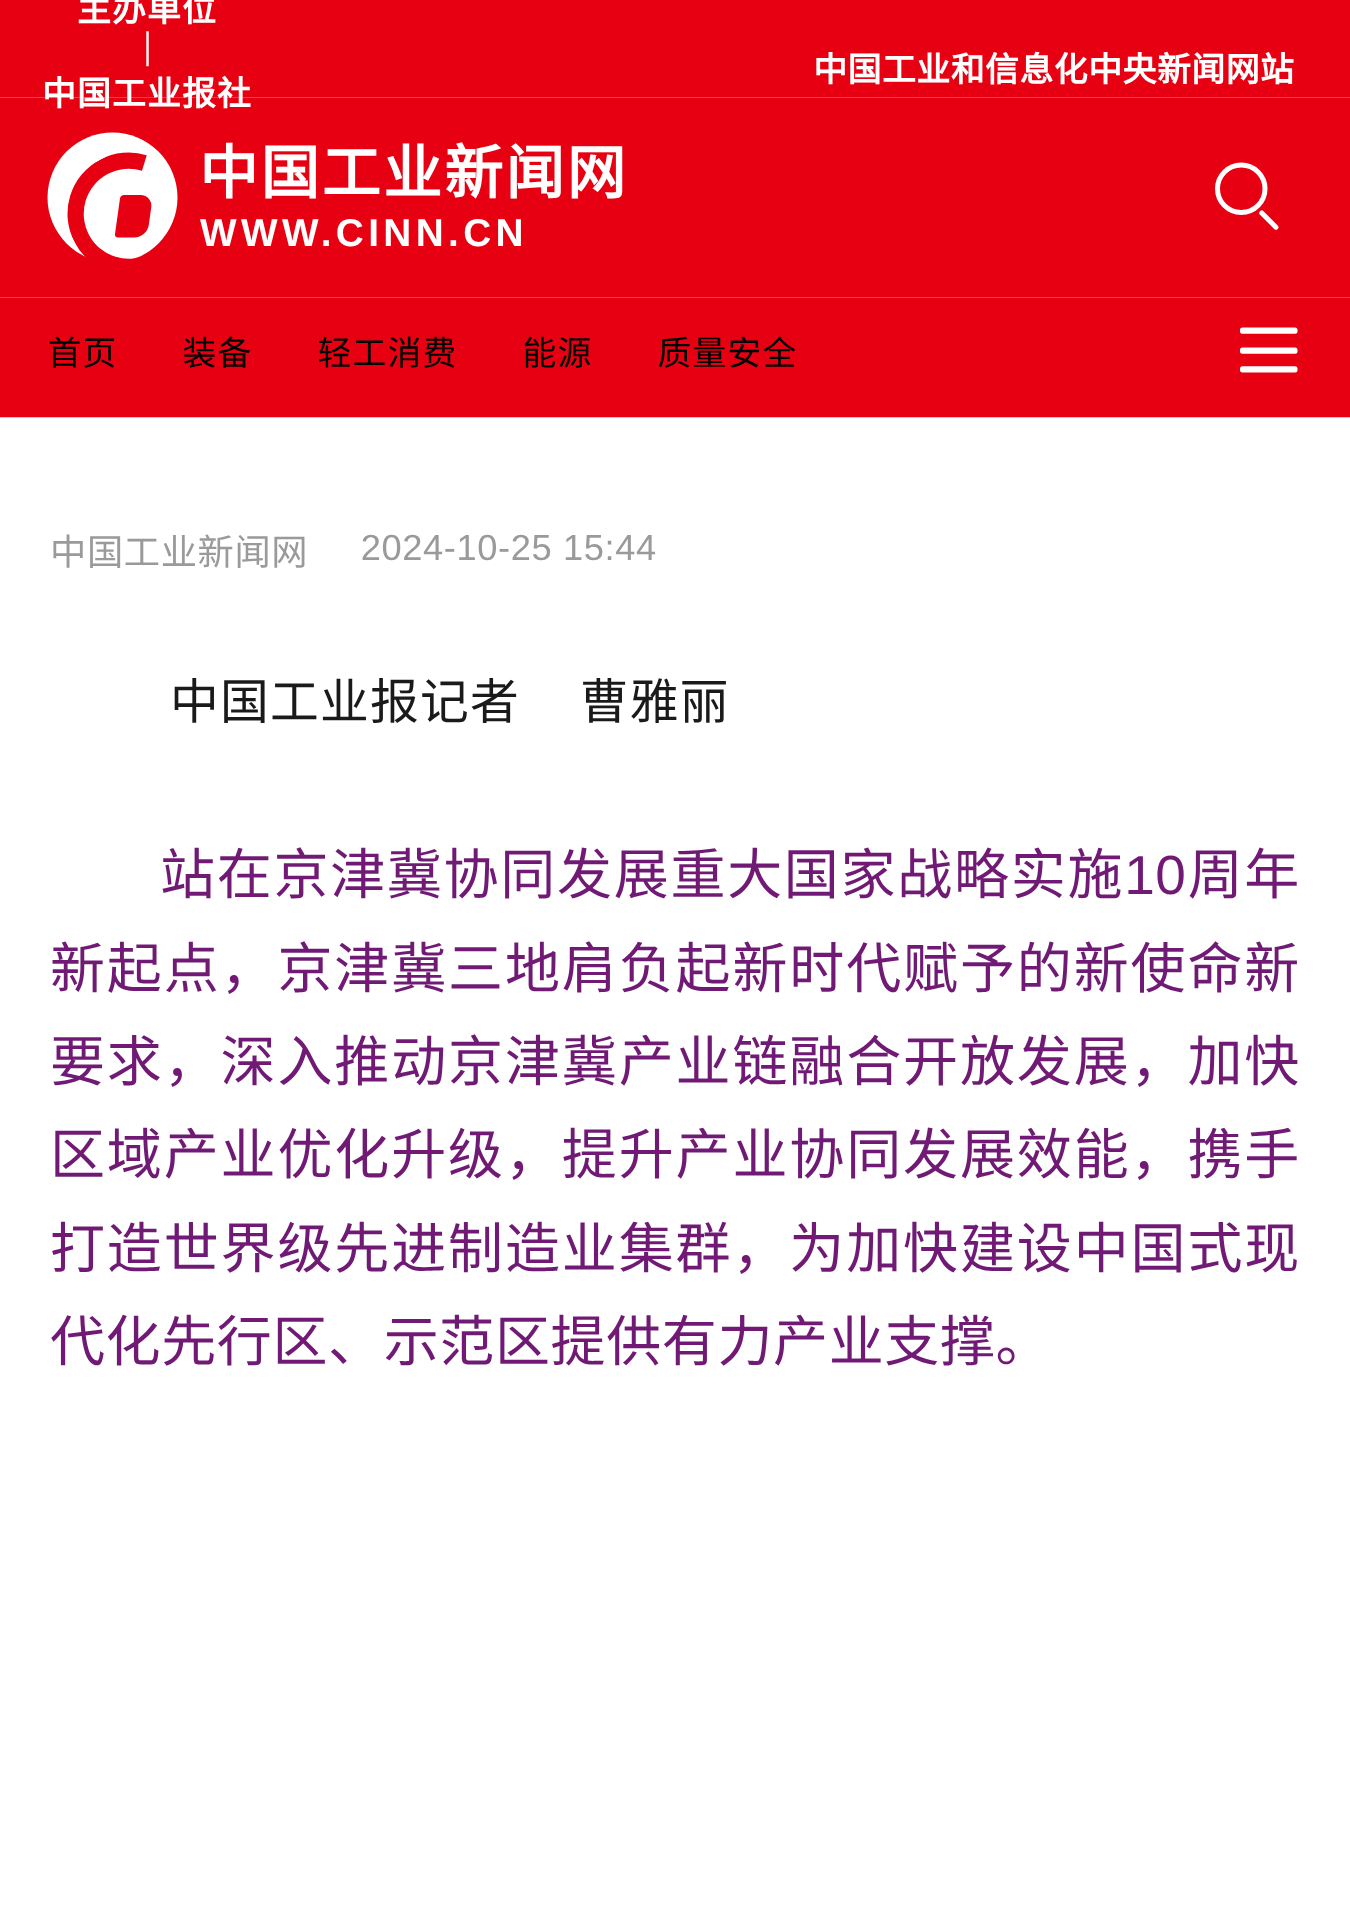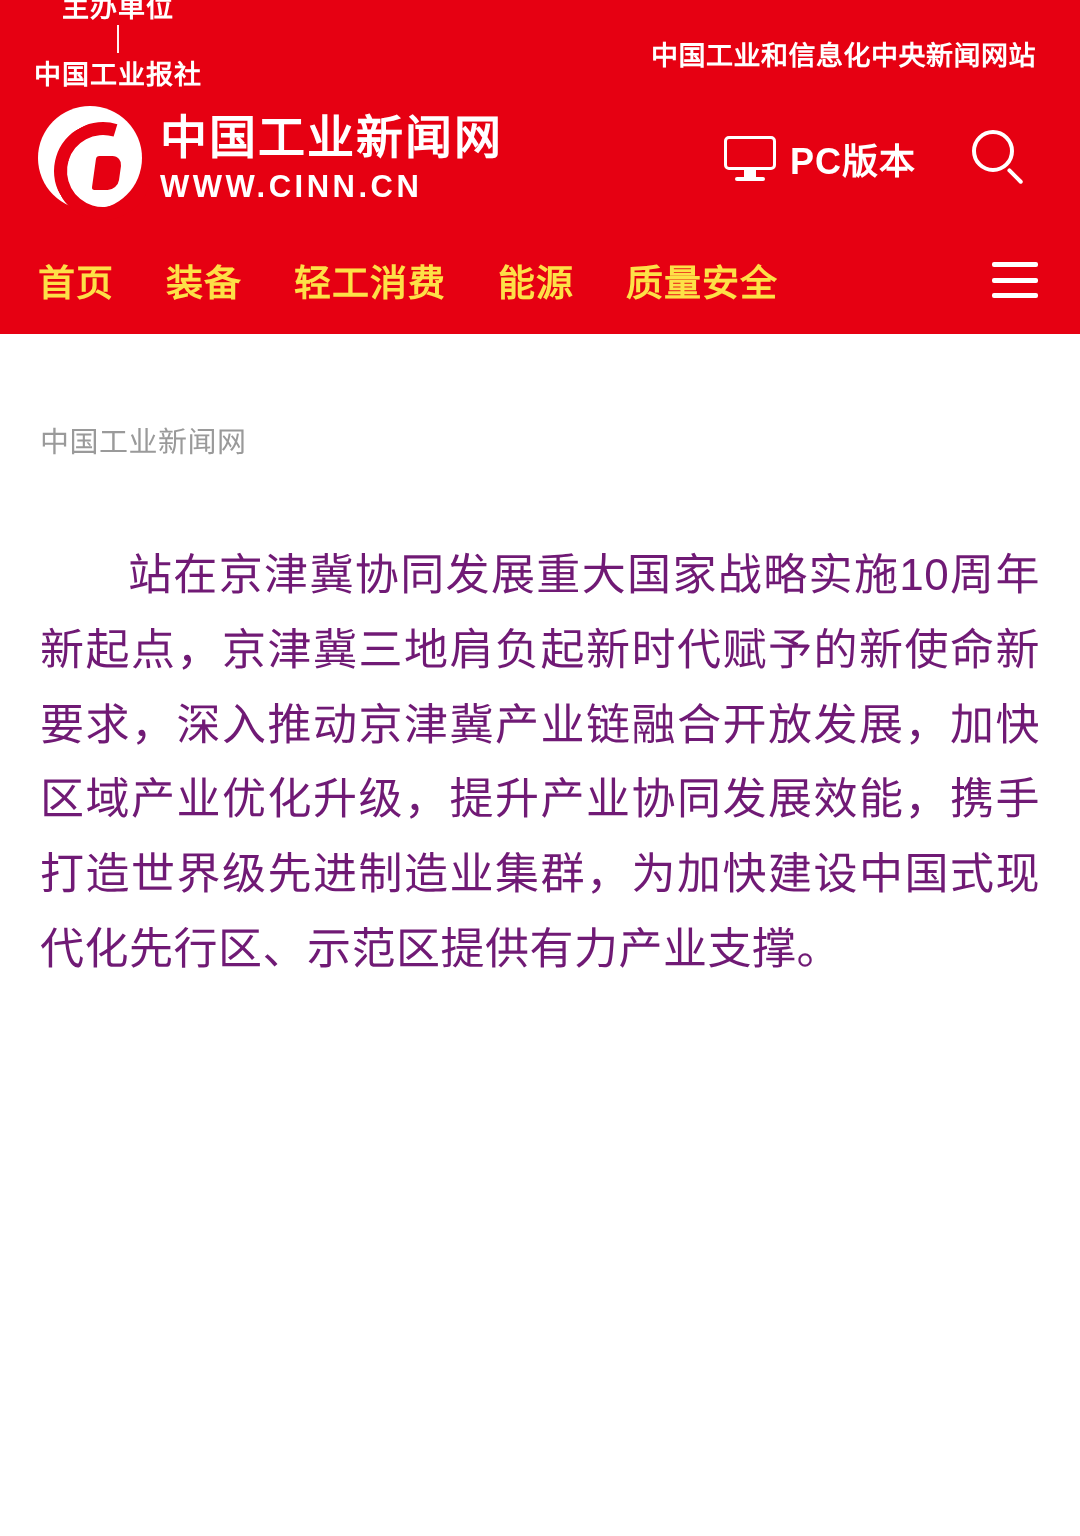--- a/index.html
+++ b/index.html
@@ -155,23 +155,23 @@
   
   .navrow {
     background: #e60012;
     height: 96px;
     display: flex;
     align-items: center;
     padding: 0 38px 12px 38px;
     gap: 0;
   }
   .nav-item {
-    color: #fde047;
-    font-size: 37px;
-    font-weight: 700;
+    color: #000000;
+    font-size: 27px;
+    font-weight: 400;
     letter-spacing: 1px;
     white-space: nowrap;
     margin-right: 52px;
   }
   .nav-item:last-of-type { margin-right: 17px; }
   .hamburger {
     margin-left: auto;
     width: 50px;
     height: 36px;
     display: flex;
@@ -242,28 +242,20 @@
 
 <div class="logorow">
   <div class="logo-block">
     <div class="logo-mark"></div>
     <div class="logo-text">
       <div class="logo-title">中国工业新闻网</div>
       <div class="logo-url">WWW.CINN.CN</div>
     </div>
   </div>
   <div class="logorow-right">
-    <div class="pc-switch">
-      <span class="monitor-icon">
-        <span class="screen"></span>
-          <span class="stand"></span>
-          <span class="base"></span>
-      </span>
-      <span class="pc-label">PC版本</span>
-    </div>
     <div class="search-icon">
       <span class="ring"></span>
         <span class="handle"></span>
     </div>
   </div>
 </div>
 
 <nav class="navrow">
   <a class="nav-item">首页</a>
   <a class="nav-item">装备</a>
@@ -274,17 +266,22 @@
     <span></span>
       <span></span>
       <span></span>
   </div>
 </nav>
 
 <main class="article">
 
   <div class="meta">
     <span class="meta-source">中国工业新闻网</span>
-  </div>
-
+    <span>2024-10-25 15:44</span>
+  </div>
+
+  <div class="byline">
+    <span>中国工业报记者</span>
+    <span class="author">曹雅丽</span>
+  </div>
 
   <p class="body-text">站在京津冀协同发展重大国家战略实施10周年新起点，京津冀三地肩负起新时代赋予的新使命新要求，深入推动京津冀产业链融合开放发展，加快区域产业优化升级，提升产业协同发展效能，携手打造世界级先进制造业集群，为加快建设中国式现代化先行区、示范区提供有力产业支撑。</p>
 </main>
 
 </body></html>

